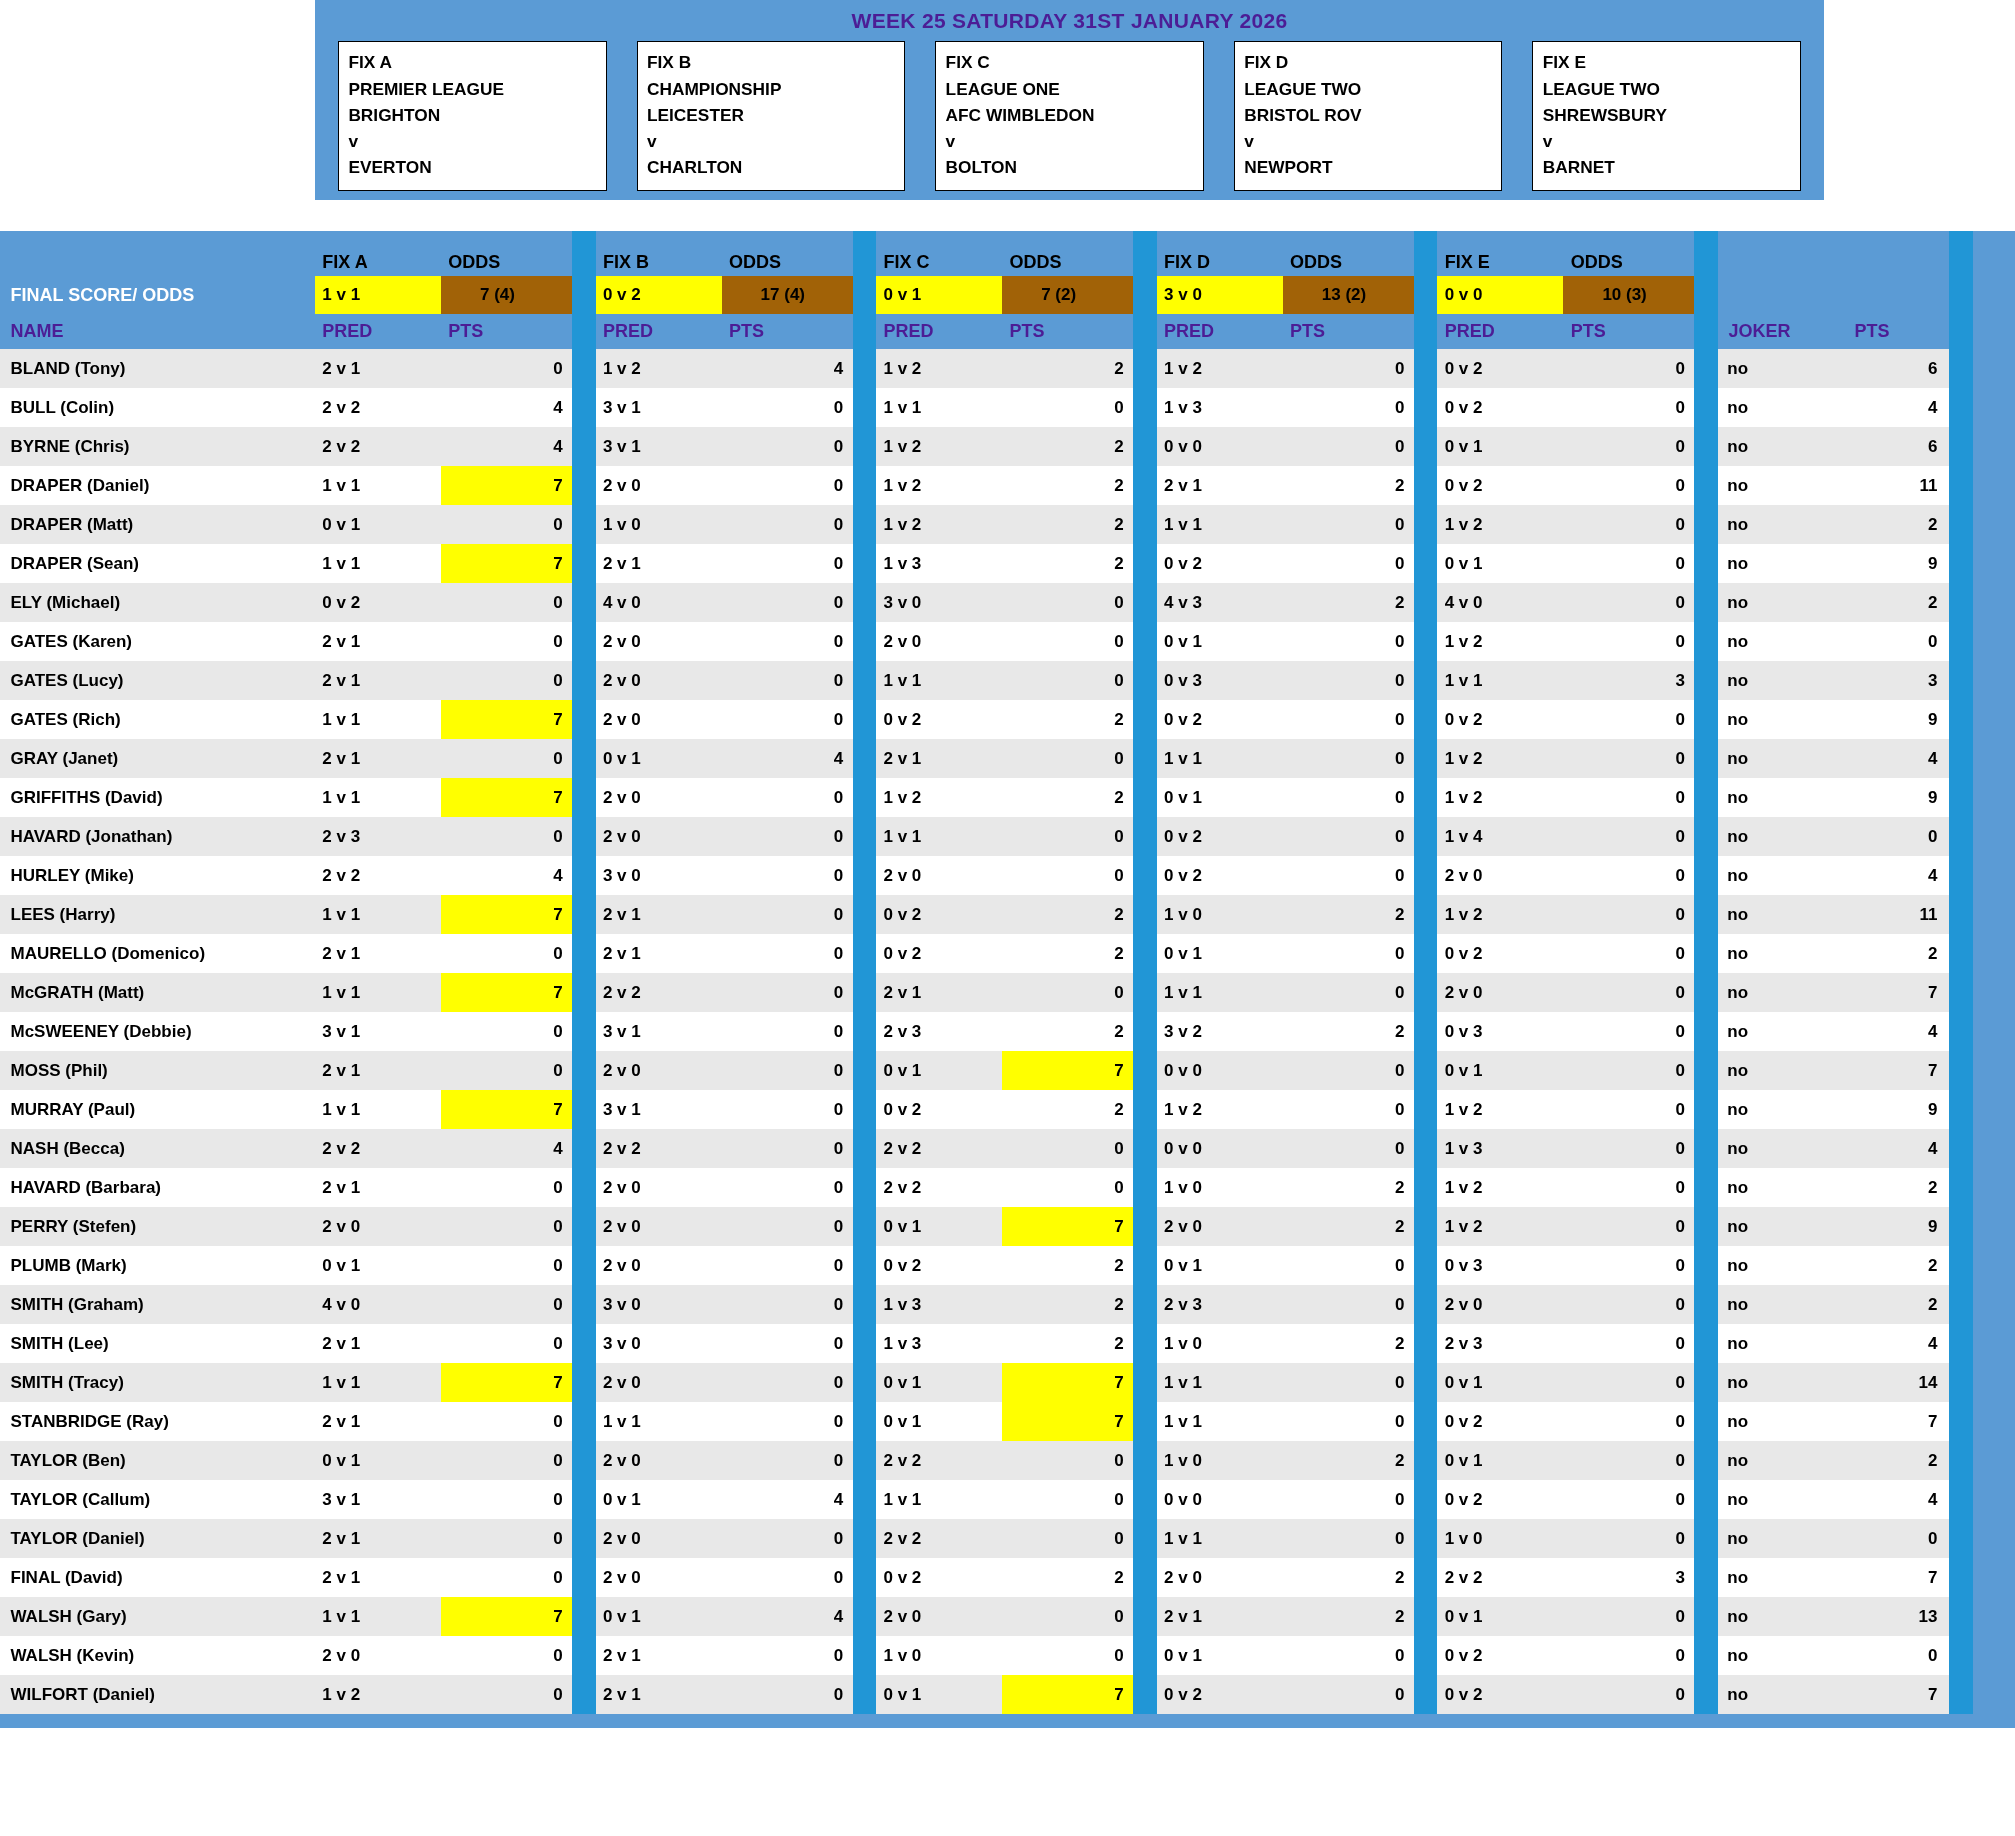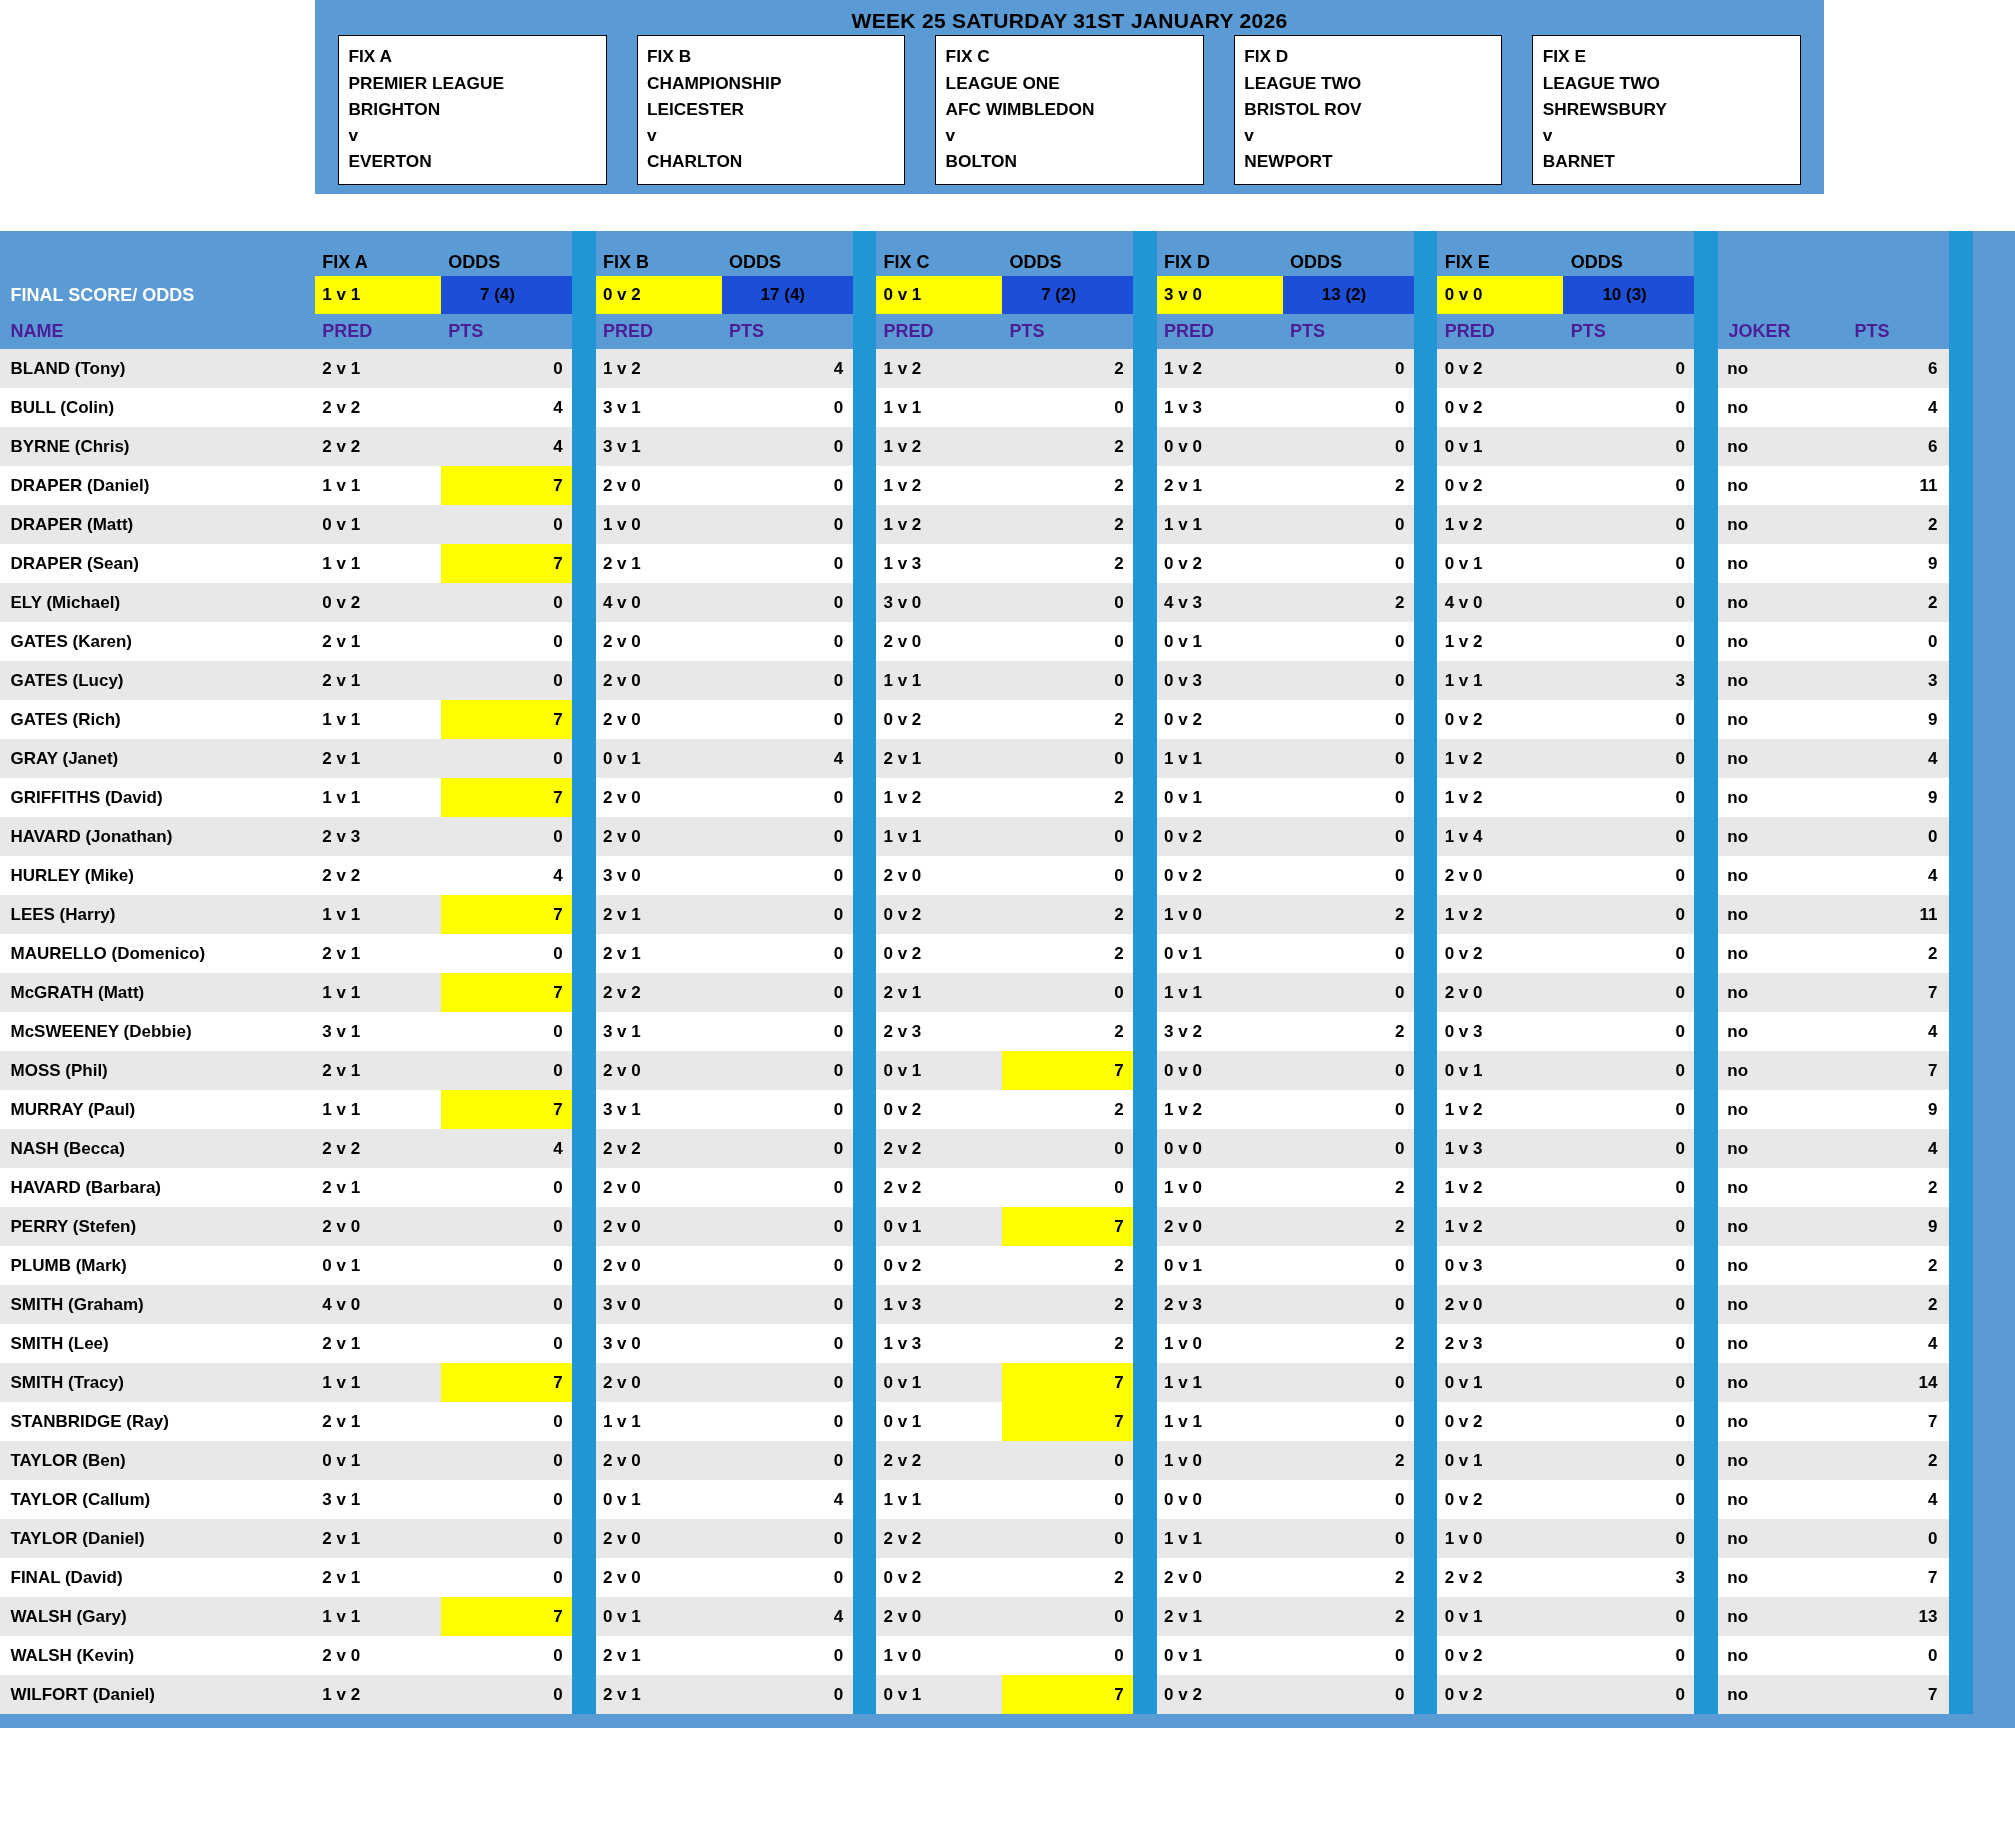--- a/index.html
+++ b/index.html
@@ -13,24 +13,24 @@
 
   
   .top-wrap{
     position:absolute;
     left:315px; top:0;
     width:1509px;
     background:#5b9bd5;
     padding:0 0 9.4px 0;
   }
   .week-title{
-    height:35px;
+    height:41px;
     line-height:41px;
     text-align:center;
-    color:#000000;
+    color:#4c1d95;
     font-size:21px;
     font-weight:bold;
     letter-spacing:0.3px;
   }
   .fix-cards{
     display:flex;
     gap:30px;
     padding:0 23px 0 23px;
   }
   .fix-card{
@@ -102,21 +102,21 @@
     color:#ffffff;
     font-size:18px;
     padding-left:10.5px;
     background:#5b9bd5;
   }
   tr.odds-row td.scorecell{
     background:#ffff00;
     color:#000000;
   }
   tr.odds-row td.oddscell{
-    background:#1d4ed8;
+    background:#a16207;
     color:#000000;
     padding-left:39px;
   }
   tr.odds-row td.c-gap, tr.odds-row td.c-tail{background:#2196d6;}
 
   tr.hdr-cols td{
     background:#5b9bd5;
     color:#4c1d95;
     font-size:18px;
     padding-left:7.3px;

